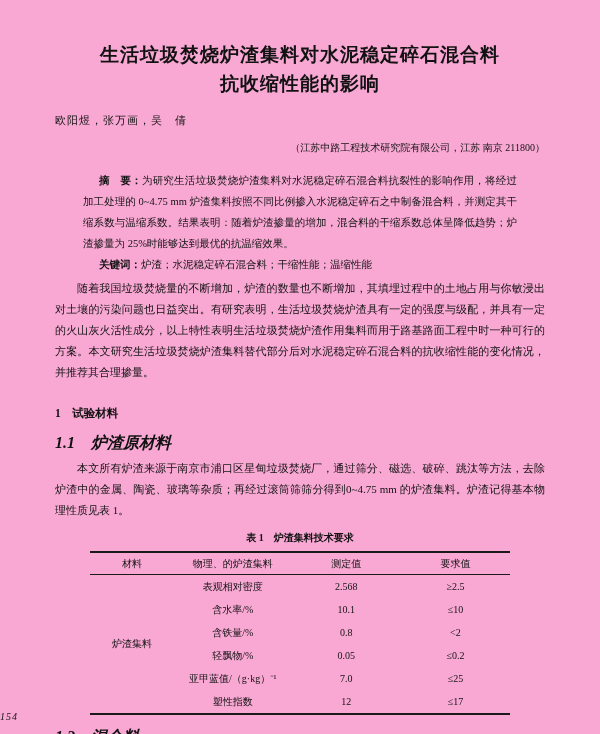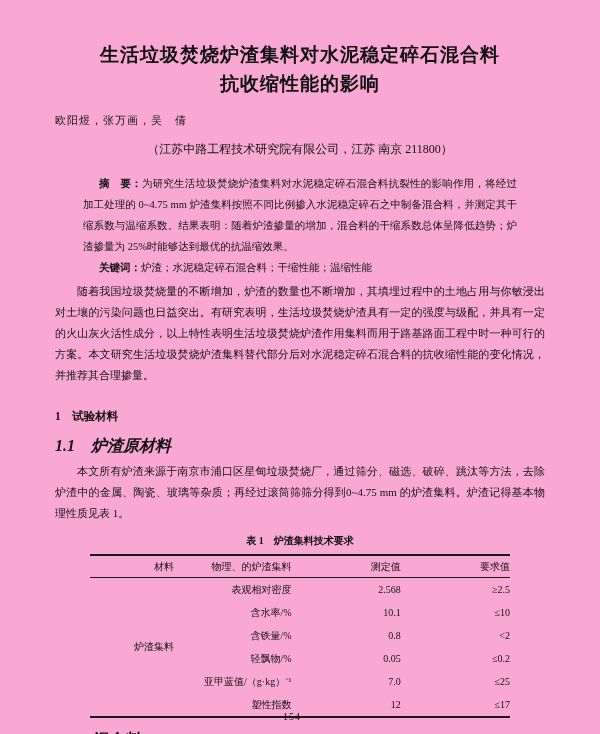--- a/index.html
+++ b/index.html
@@ -29,22 +29,22 @@
     line-height: 29px;
     letter-spacing: 1px;
     margin: 0;
   }
   .authors {
     font-size: 11px;
     margin-top: 15px;
     letter-spacing: 1px;
   }
   .affiliation {
-    text-align: center;
-    font-size: 12px;
+    text-align: right;
+    font-size: 10px;
     margin-top: 13px;
   }
   .abstract-block {
     margin: 15px 28px 0 28px;
     font-size: 10.5px;
     line-height: 21px;
     text-align: justify;
   }
   .abstract-label, .keywords-label {
     font-weight: bold;
@@ -87,44 +87,44 @@
   }
   table.tech-table {
     width: 420px;
     margin: 6px auto 0 auto;
     border-collapse: collapse;
     font-size: 10px;
     border-top: 2px solid #1a1a1a;
     border-bottom: 2px solid #1a1a1a;
   }
   table.tech-table th, table.tech-table td {
-    text-align: right;
+    text-align: center;
     vertical-align: middle;
     padding: 0;
     font-weight: normal;
   }
   table.tech-table thead th {
     height: 21px;
     border-bottom: 1.5px solid #1a1a1a;
   }
   table.tech-table tbody td {
     height: 23px;
   }
   .col-material { width: 20%; }
   .col-indicator { width: 28%; }
   .col-measured { width: 26%; }
   .col-required { width: 26%; }
   .page-number {
     position: absolute;
     left: 0;
     right: 16px;
     bottom: 12px;
-    text-align: center;
     font-size: 10px;
     letter-spacing: 1px;
+    font-style: italic;
   }
 </style>
 </head>
 <body>
 
 <div class="page">
 
   <h1 class="title">
     <span>生活垃圾焚烧炉渣集料对水泥稳定碎石混合料</span><br>
     <span>抗收缩性能的影响</span>

